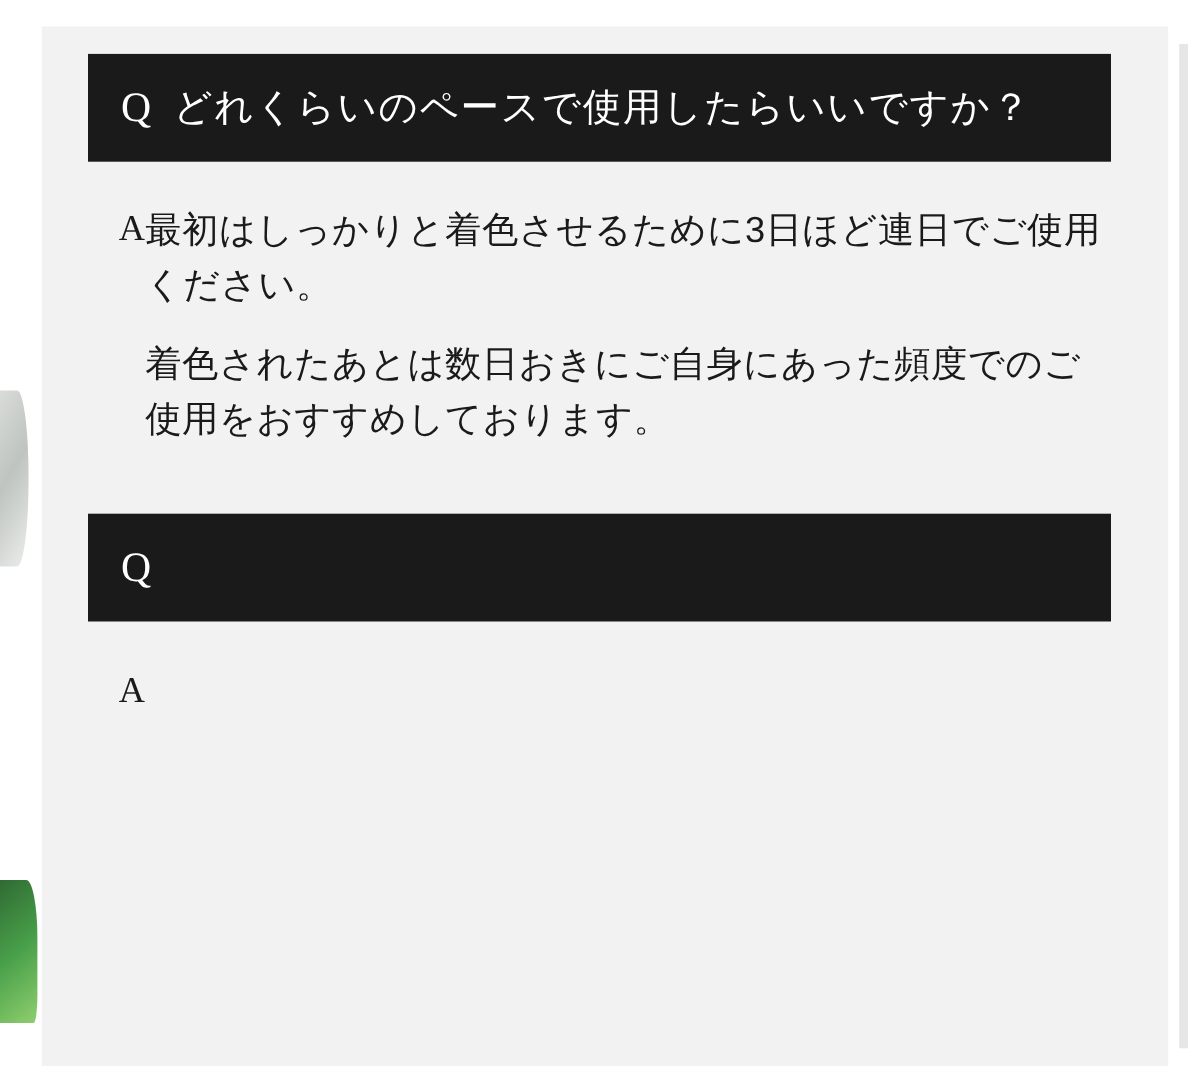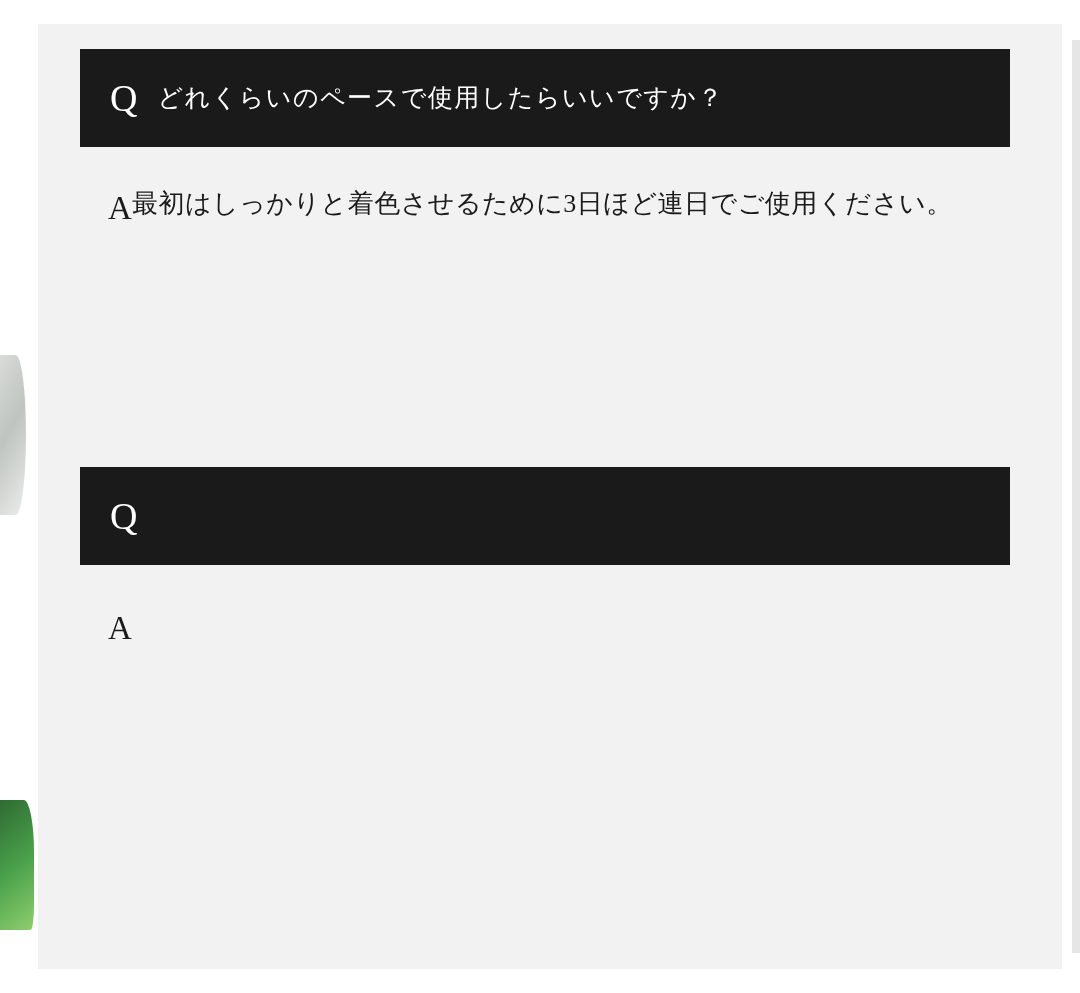--- a/index.html
+++ b/index.html
@@ -90,21 +90,21 @@
     font-size: 38px;
     line-height: 1;
     margin-right: 20px;
     margin-left: 30px;
     font-weight: 400;
     letter-spacing: 0;
   }
 
   .q-bar .q-text {
     font-family: "Liberation Serif", serif;
-    font-size: 25px;
+    font-size: 35px;
     line-height: 1.25;
     font-weight: 400;
     letter-spacing: 1.5px;
     padding-right: 20px;
   }
 
   .a-block {
     display: flex;
     box-sizing: border-box;
   }
@@ -116,22 +116,22 @@
     color: #1a1a1a;
     width: 52px;
     flex: 0 0 52px;
     text-align: left;
     padding-left: 28px;
     box-sizing: border-box;
   }
 
   .a-block .a-body {
     flex: 1 1 auto;
-    font-family: Liberation Serif, serif;
-    font-size: 26px;
+    font-family: Liberation Sans, sans-serif;
+    font-size: 33px;
     line-height: 1.52;
     color: #1a1a1a;
     letter-spacing: 0.5px;
     padding-right: 18px;
   }
 
   .a-body p {
     margin: 0;
   }
   .a-body p + p {
@@ -191,20 +191,23 @@
       <span class="q-mark">Q</span>
       <span class="q-text">どれくらいのペースで使用したらいいですか？</span>
     </div>
 
     <div class="a-block" id="faq1-answer">
       <span class="a-mark">A</span>
       <div class="a-body">
         <p>
           <span>最初はしっかりと着色させるために3日ほど連日でご使用ください。</span>
         </p>
+        <p>
+          <span>着色されたあとは数日おきにご自身にあった頻度でのご使用をおすすめしております。</span>
+        </p>
       </div>
     </div>
 
     <div class="q-bar" id="faq2-bar">
       <span class="q-mark">Q</span>
     </div>
 
     <div class="a-block" id="faq2-answer">
       <span class="a-mark">A</span>
       <div class="a-body">

